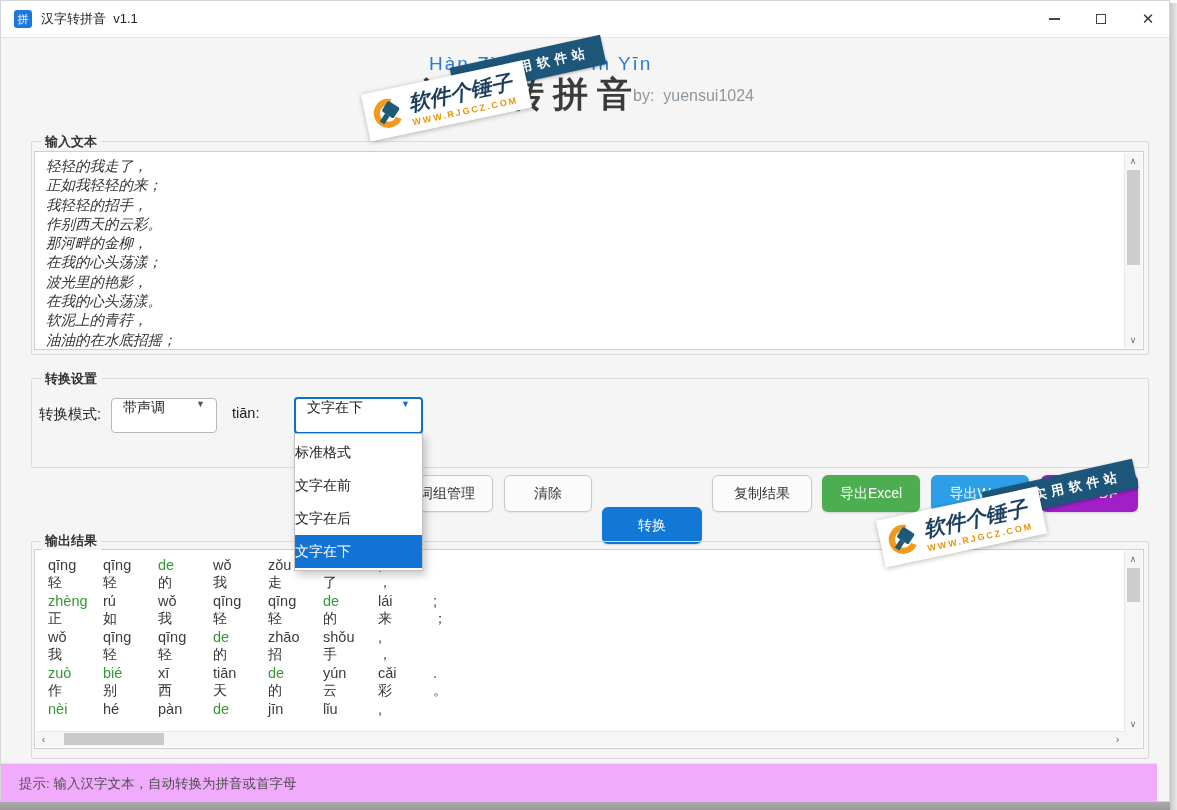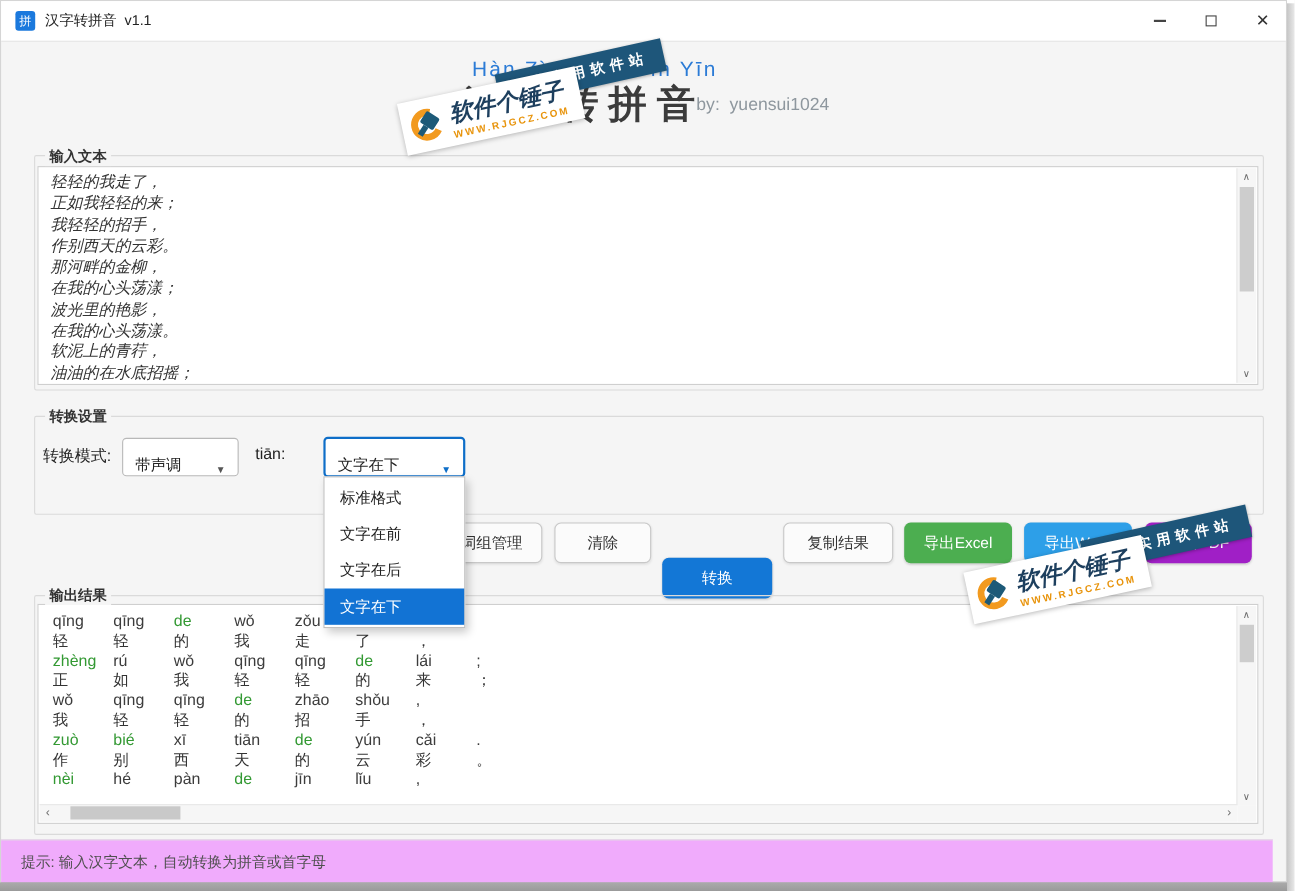--- a/index.html
+++ b/index.html
@@ -58,30 +58,30 @@
   .hscroll{position:absolute;left:1px;right:18px;bottom:1px;height:15px;background:#f6f6f6;border-top:1px solid #e8e8e8;}
   .harrow{position:absolute;top:0;width:15px;height:14px;display:flex;align-items:center;justify-content:center;
     font-size:11px;color:#6a6a6a;}
   .harrow.left{left:0;} .harrow.right{right:0;}
   .hthumb{position:absolute;left:28px;top:1px;height:12px;width:100px;background:#c9c9c9;}
   .scorner{position:absolute;right:1px;bottom:1px;width:17px;height:15px;background:#f6f6f6;}
 
   
   .set-label{position:absolute;top:404px;font-size:14.5px;color:#222;}
   .select{position:absolute;background:#fff;border:1px solid #b8b8b8;border-radius:4px;
-    display:flex;align-items:flex-end;justify-content:space-between;padding:0 11px;font-size:14px;color:#222;box-sizing:border-box;}
+    display:flex;align-items:flex-start;justify-content:space-between;padding:0 11px;font-size:14px;color:#222;box-sizing:border-box;}
   .sel-mode{left:110px;top:397px;width:106px;height:35px;}
   .sel-format{left:293px;top:396px;width:129px;height:37px;border:2px solid #0e6ec8;}
   .sel-arrow{font-size:9px;color:#555;}
   .sel-format .sel-arrow{color:#0e6ec8;}
 
   
   .dd-panel{position:absolute;left:293px;top:432px;width:129px;background:#fff;border:1px solid #c0c0c0;
     box-shadow:3px 4px 8px rgba(0,0,0,.22);padding:2px 0;z-index:40;box-sizing:border-box;}
-  .dd-item{height:33px;display:flex;align-items:center;padding-left:14px;font-size:14px;color:#222;}
+  .dd-item{height:33px;display:flex;align-items:center;font-size:14px;color:#222;}
   .dd-item.selected{background:#1273d4;color:#fff;}
 
   
   .btn{position:absolute;top:474px;height:37px;border-radius:6px;display:flex;align-items:center;justify-content:center;
     font-size:14px;box-sizing:border-box;}
   .btn.default{background:#fbfbfb;border:1px solid #c8c8c8;color:#333;box-shadow:0 1px 2px rgba(0,0,0,.07);}
   .btn.primary{background:#1377d6;color:#fff;box-shadow:0 1px 2px rgba(0,0,0,.15);}
   .btn.excel{background:#4cae50;color:#fff;box-shadow:0 1px 2px rgba(0,0,0,.15);}
   .btn.word{background:#2d9fe8;color:#fff;box-shadow:0 1px 2px rgba(0,0,0,.15);}
   .btn.pdf{background:#a01fc6;color:#fff;box-shadow:0 1px 2px rgba(0,0,0,.15);}

